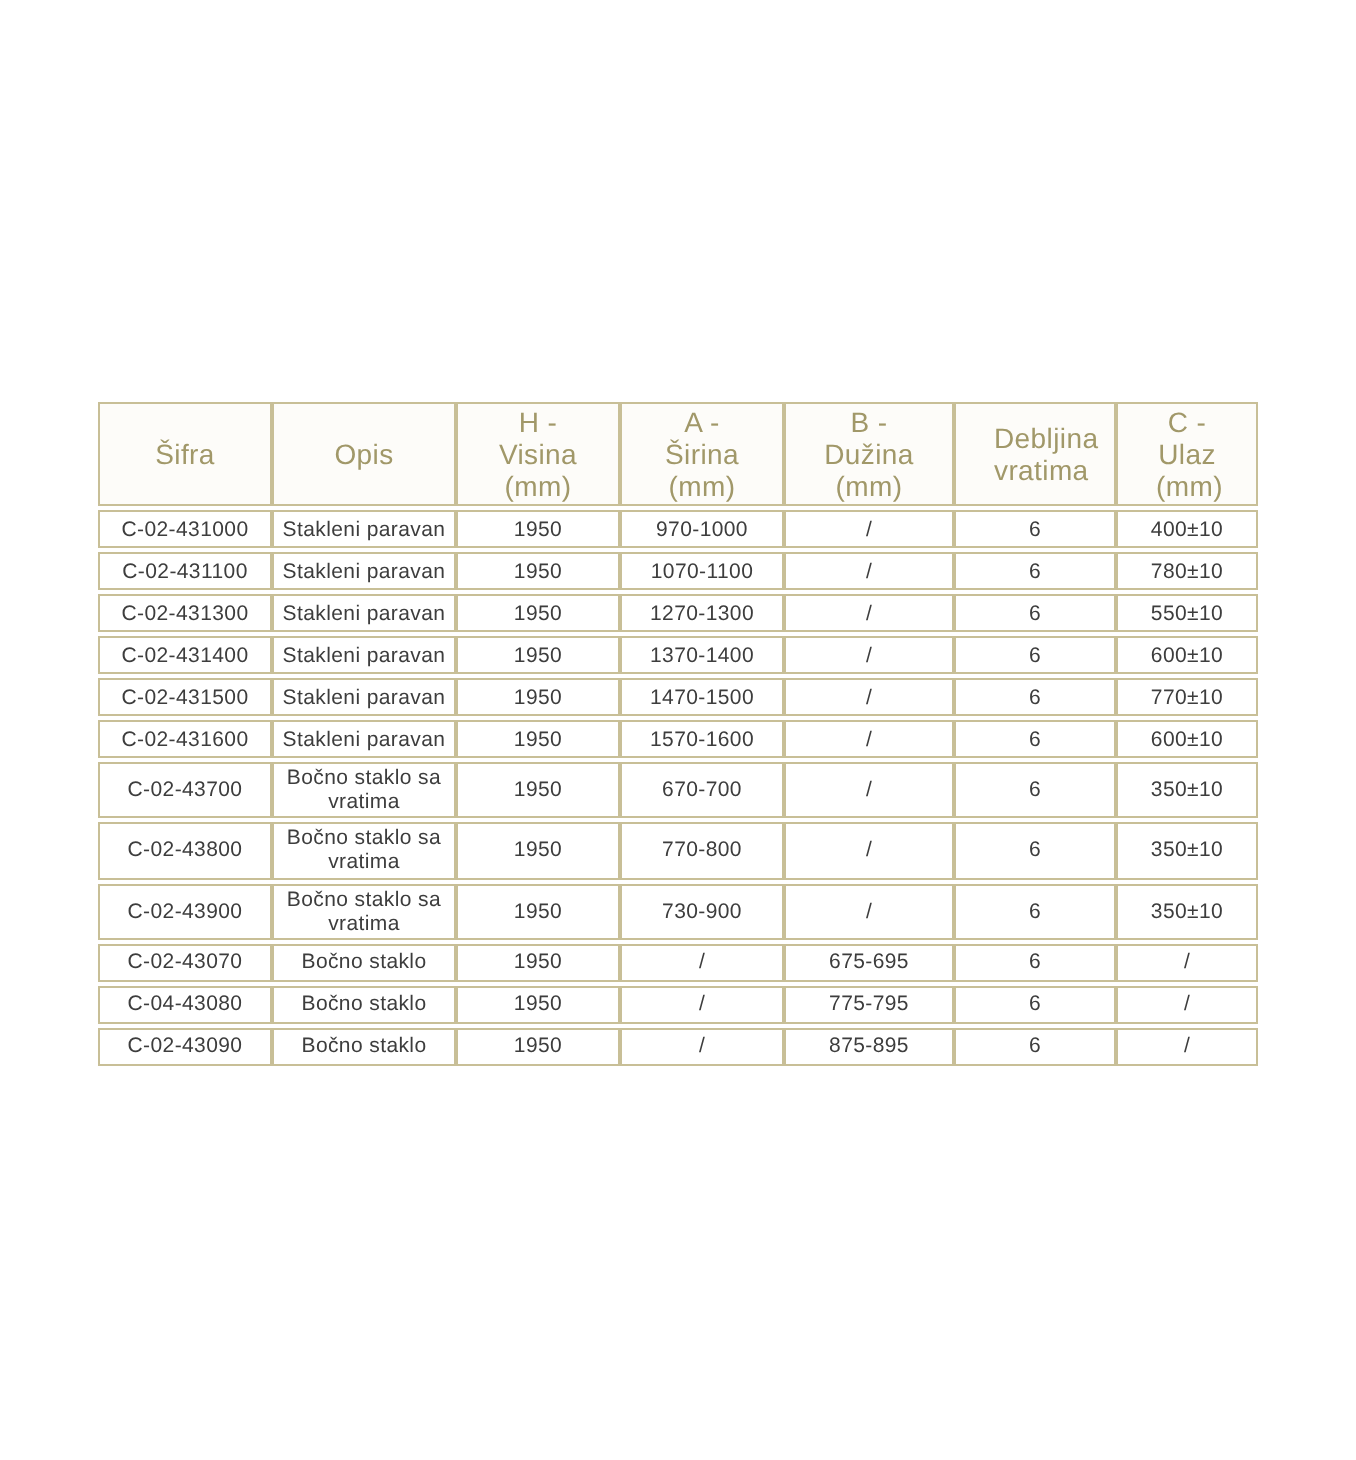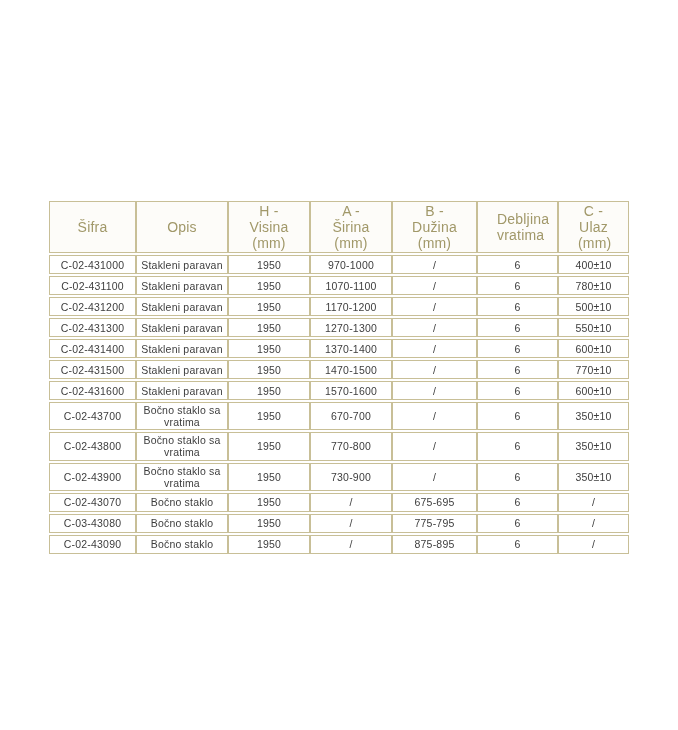--- a/index.html
+++ b/index.html
@@ -94,29 +94,20 @@
         <tr>
           <td>C-02-431100</td>
           <td>Stakleni paravan</td>
           <td>1950</td>
           <td>1070-1100</td>
           <td>/</td>
           <td>6</td>
           <td>780±10</td>
         </tr>
         <tr>
-          <td>C-02-431200</td>
-          <td>Stakleni paravan</td>
-          <td>1950</td>
-          <td>1170-1200</td>
-          <td>/</td>
-          <td>6</td>
-          <td>500±10</td>
-        </tr>
-        <tr>
           <td>C-02-431300</td>
           <td>Stakleni paravan</td>
           <td>1950</td>
           <td>1270-1300</td>
           <td>/</td>
           <td>6</td>
           <td>550±10</td>
         </tr>
         <tr>
           <td>C-02-431400</td>
@@ -175,21 +166,21 @@
         <tr>
           <td>C-02-43070</td>
           <td>Bočno staklo</td>
           <td>1950</td>
           <td>/</td>
           <td>675-695</td>
           <td>6</td>
           <td>/</td>
         </tr>
         <tr>
-          <td>C-03-43080</td>
+          <td>C-04-43080</td>
           <td>Bočno staklo</td>
           <td>1950</td>
           <td>/</td>
           <td>775-795</td>
           <td>6</td>
           <td>/</td>
         </tr>
         <tr>
           <td>C-02-43090</td>
           <td>Bočno staklo</td>

